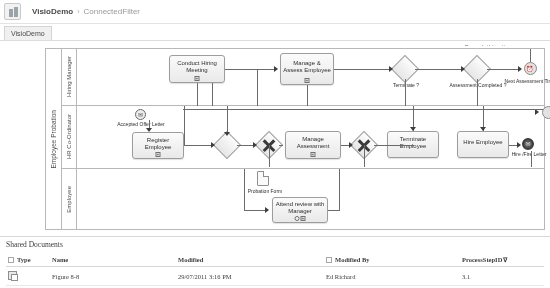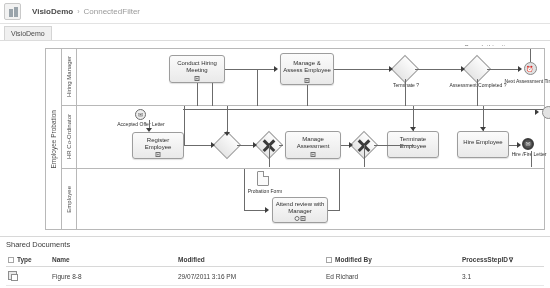--- a/index.html
+++ b/index.html
@@ -244,20 +244,21 @@
     border-top: 4px solid #3d3d3d;
     border-bottom: none;
   }
 
   
   #shared-docs {
     position: absolute; left: 0; top: 236px;
     width: 550px; height: 52px;
     background: #ffffff;
     border-top: 1px solid #d8d8d8;
+    font-family: Liberation Serif, serif;
   }
   #shared-docs-title {
     position: absolute; left: 6px; top: 3px;
     font-size: 7.5px; color: #3b3b3b;
   }
   #docs-table {
     position: absolute; left: 6px; top: 16px;
     width: 538px;
     border-collapse: collapse;
     table-layout: fixed;

